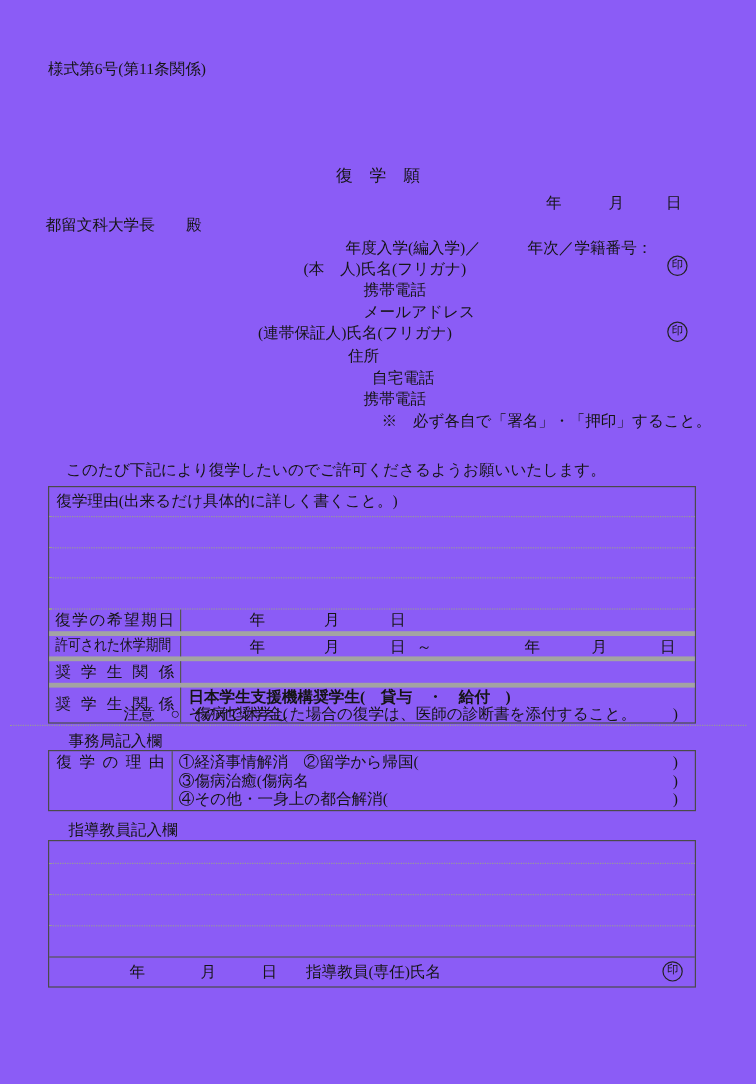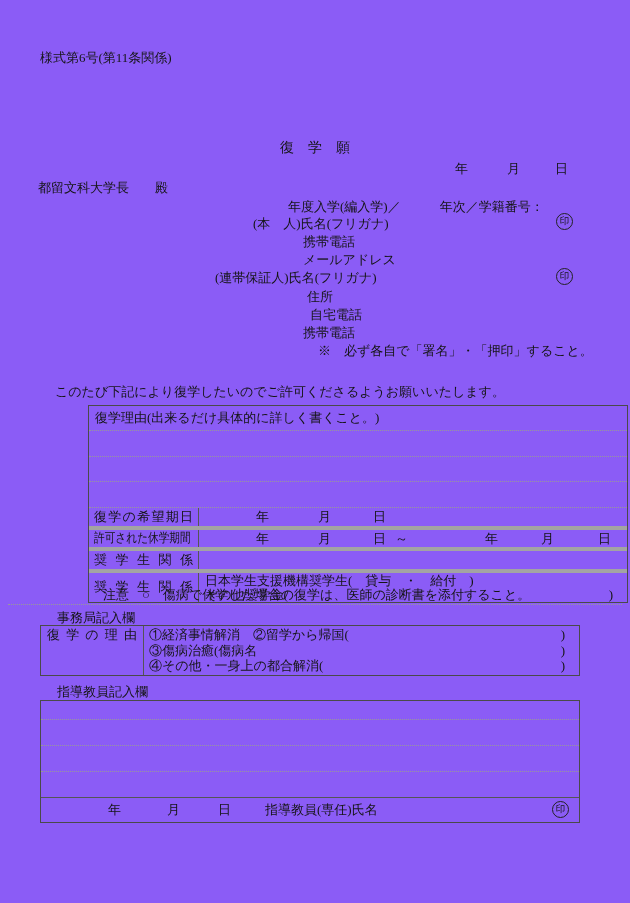--- a/index.html
+++ b/index.html
@@ -16,59 +16,59 @@
   .d-year  { left:455px; top:161px; }
   .d-month { left:507px; top:161px; }
   .d-day   { left:555px; top:161px; }
   .addressee { left:38px; top:180px; }
 
   .entry-line      { left:288px; top:199px; }
   .person-name     { left:253px; top:216px; }
   .mobile-phone    { left:303px; top:234px; }
   .email-label     { left:303px; top:252px; }
   .guarantor-name  { left:215px; top:270px; }
-  .address-label   { left:307px; top:289px; }
+  .address-label   { left:290px; top:289px; }
   .home-phone      { left:310px; top:307px;text-align:right; }
   .guarantor-mob   { left:303px; top:325px; }
   .sign-note       { left:318px; top:343px; }
   .request-line    { left:55px;  top:384px; }
 
   .seal {
     box-sizing:border-box; display:inline-block;
     width:17px; height:17px; border:1.2px solid #222; border-radius:50%;
     font-size:9.5px; line-height:14.5px; text-align:center; background:transparent;
   }
   .seal-1 { left:556px; top:213px; }
   .seal-2 { left:556px; top:268px; }
 
   .tbl {
     position:absolute; left:40px; width:540px;
     border:1px solid #4a4a4a; box-sizing:border-box;
   }
-  .t1 { top:405px;margin-left:48px; }
+  .t1 { top:405px; }
   .t1-head { height:24px; box-sizing:border-box; padding:3px 6px 0 6px; }
   .t1-empty { height:24.5px; border-top:1px dotted #999; }
 
   .lrow { display:flex; border-top:4px solid #a3a3a3; }
   .lrow.dotted-top { border-top:1px dotted #999; }
   .lcell {
     width:110px; box-sizing:border-box; border-right:1px solid #555;
     padding:0 5px; display:flex; align-items:center; overflow:hidden;
   }
   .jlabel { display:block; width:100%; text-align:justify; text-align-last:justify; }
   .tight .jlabel {
     width:118px; text-align:left; text-align-last:left;
     transform:scaleX(0.82); transform-origin:left center; white-space:nowrap;
   }
   .ccell { flex:1; position:relative; box-sizing:border-box; }
   .r1 { height:18px; } .r2 { height:17px; } .r3 { height:18px; } .r4 { height:29px; }
   .c { position:absolute; top:1px; line-height:15px; }
   .y1 { left:57px; } .m1 { left:119px; } .d1 { left:174px; }
   .tld { left:196px; } .y2 { left:286px; } .m2 { left:342px; } .d2 { left:399px; }
-  .sch-line1 { padding:0 6px; line-height:15px; margin-top:0.5px; }
+  .sch-line1 { padding:0 6px; line-height:15px; margin-top:0.5px;font-weight:bold; }
   .sch-line2 { display:flex; justify-content:space-between; padding:0 14px 0 6px; line-height:14px; }
 
   .notice-line { left:103px; top:587px; }
   .dotted-sep { left:8px; top:604px; width:614px; border-top:1px dotted #999; height:0; }
   .office-title  { left:57px; top:610px; }
   .advisor-title { left:57px; top:684px; }
 
   .t2 { top:625px; }
   .lrow2 { display:flex; }
   .lcell2 {
@@ -76,21 +76,21 @@
     padding:0 6px; display:flex; align-items:flex-start;
   }
   .ccell2 { flex:1; padding:1px 0;text-align:right; }
   .oline { display:flex; justify-content:space-between; height:15.6px; line-height:15.6px; padding:0 14px 0 5px; }
 
   .t3 { top:700px; }
   .t3row { border-top:1px dotted #999; height:25px; }
   .t3row.first { border-top:none; height:18px; }
   .t3footer { border-top:1px solid #555; height:24px; position:relative; }
   .f-span { position:absolute; top:4px; line-height:15px; }
-  .fy { left:67px; } .fm { left:126px; } .fd { left:177px; } .fl { left:224px;text-align:right; }
+  .fy { left:67px; } .fm { left:126px; } .fd { left:177px; } .fl { left:214px;text-align:right; }
   .f-seal { position:absolute; right:10px; top:3px; }
 </style>
 </head>
 <body>
 
 <div class="page">
 
   <div class="abs form-number">様式第6号(第11条関係)</div>
   <div class="abs form-title">復　学　願</div>
 

